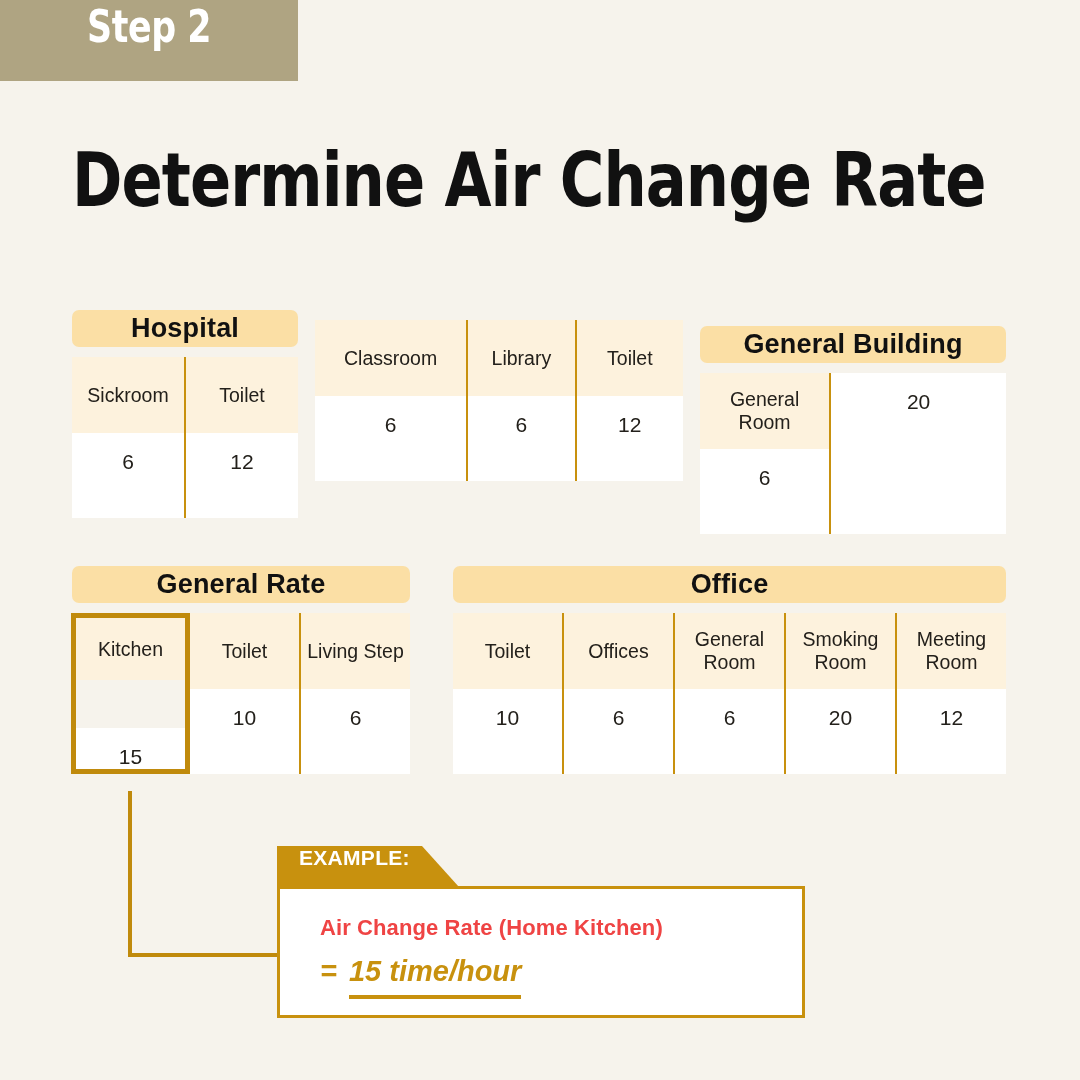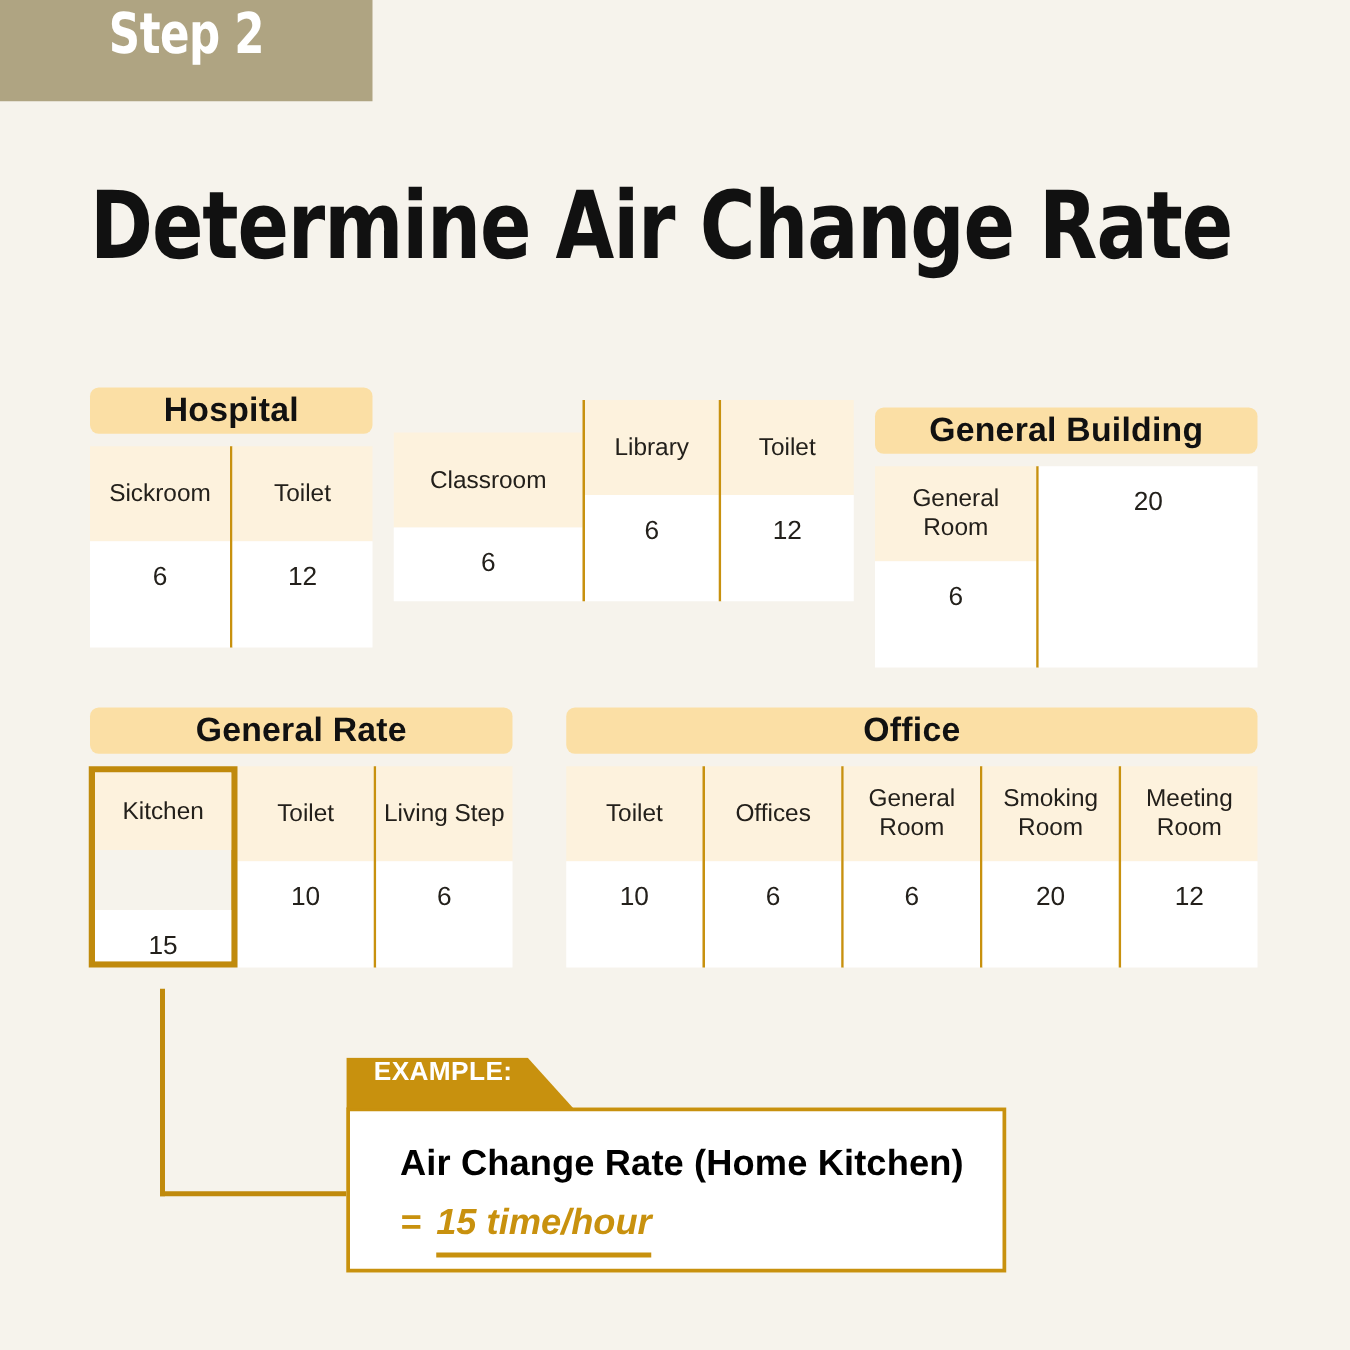--- a/index.html
+++ b/index.html
@@ -136,23 +136,23 @@
 
   .example-box {
     position:absolute; left:277px; top:886px;
     width:528px; height:132px;
     background:#FFFFFF;
     border:3px solid #C8910E;
     z-index:5;
     padding:26px 0 0 40px;
   }
   .example-line1 {
-    color:#000000;
-    font-weight:bold;
-    font-size:29px;
+    color:#ef4444;
+    font-weight:bold;
+    font-size:22px;
     letter-spacing:0.1px;
   }
   .example-line2 {
     margin-top:14px;
     color:#C8910E;
     font-size:29px;
     font-weight:bold;
     display:flex; align-items:baseline; gap:12px;
   }
   .example-eq { font-style:italic; }
@@ -184,21 +184,21 @@
       </div>
       <div class="tbl-col">
         <div class="cell-label">Toilet</div>
         <div class="cell-value">12</div>
       </div>
     </div>
   </div>
 
   <div class="table-block" style="left:315px; top:310px; width:368px;">
     <div class="tbl-body">
-      <div class="tbl-col" style="flex:1.42;margin-top:26px;">
+      <div class="tbl-col" style="flex:1.42;">
         <div class="cell-label">Classroom</div>
         <div class="cell-value">6</div>
       </div>
       <div class="tbl-col">
         <div class="cell-label">Library</div>
         <div class="cell-value">6</div>
       </div>
       <div class="tbl-col">
         <div class="cell-label">Toilet</div>
         <div class="cell-value">12</div>

